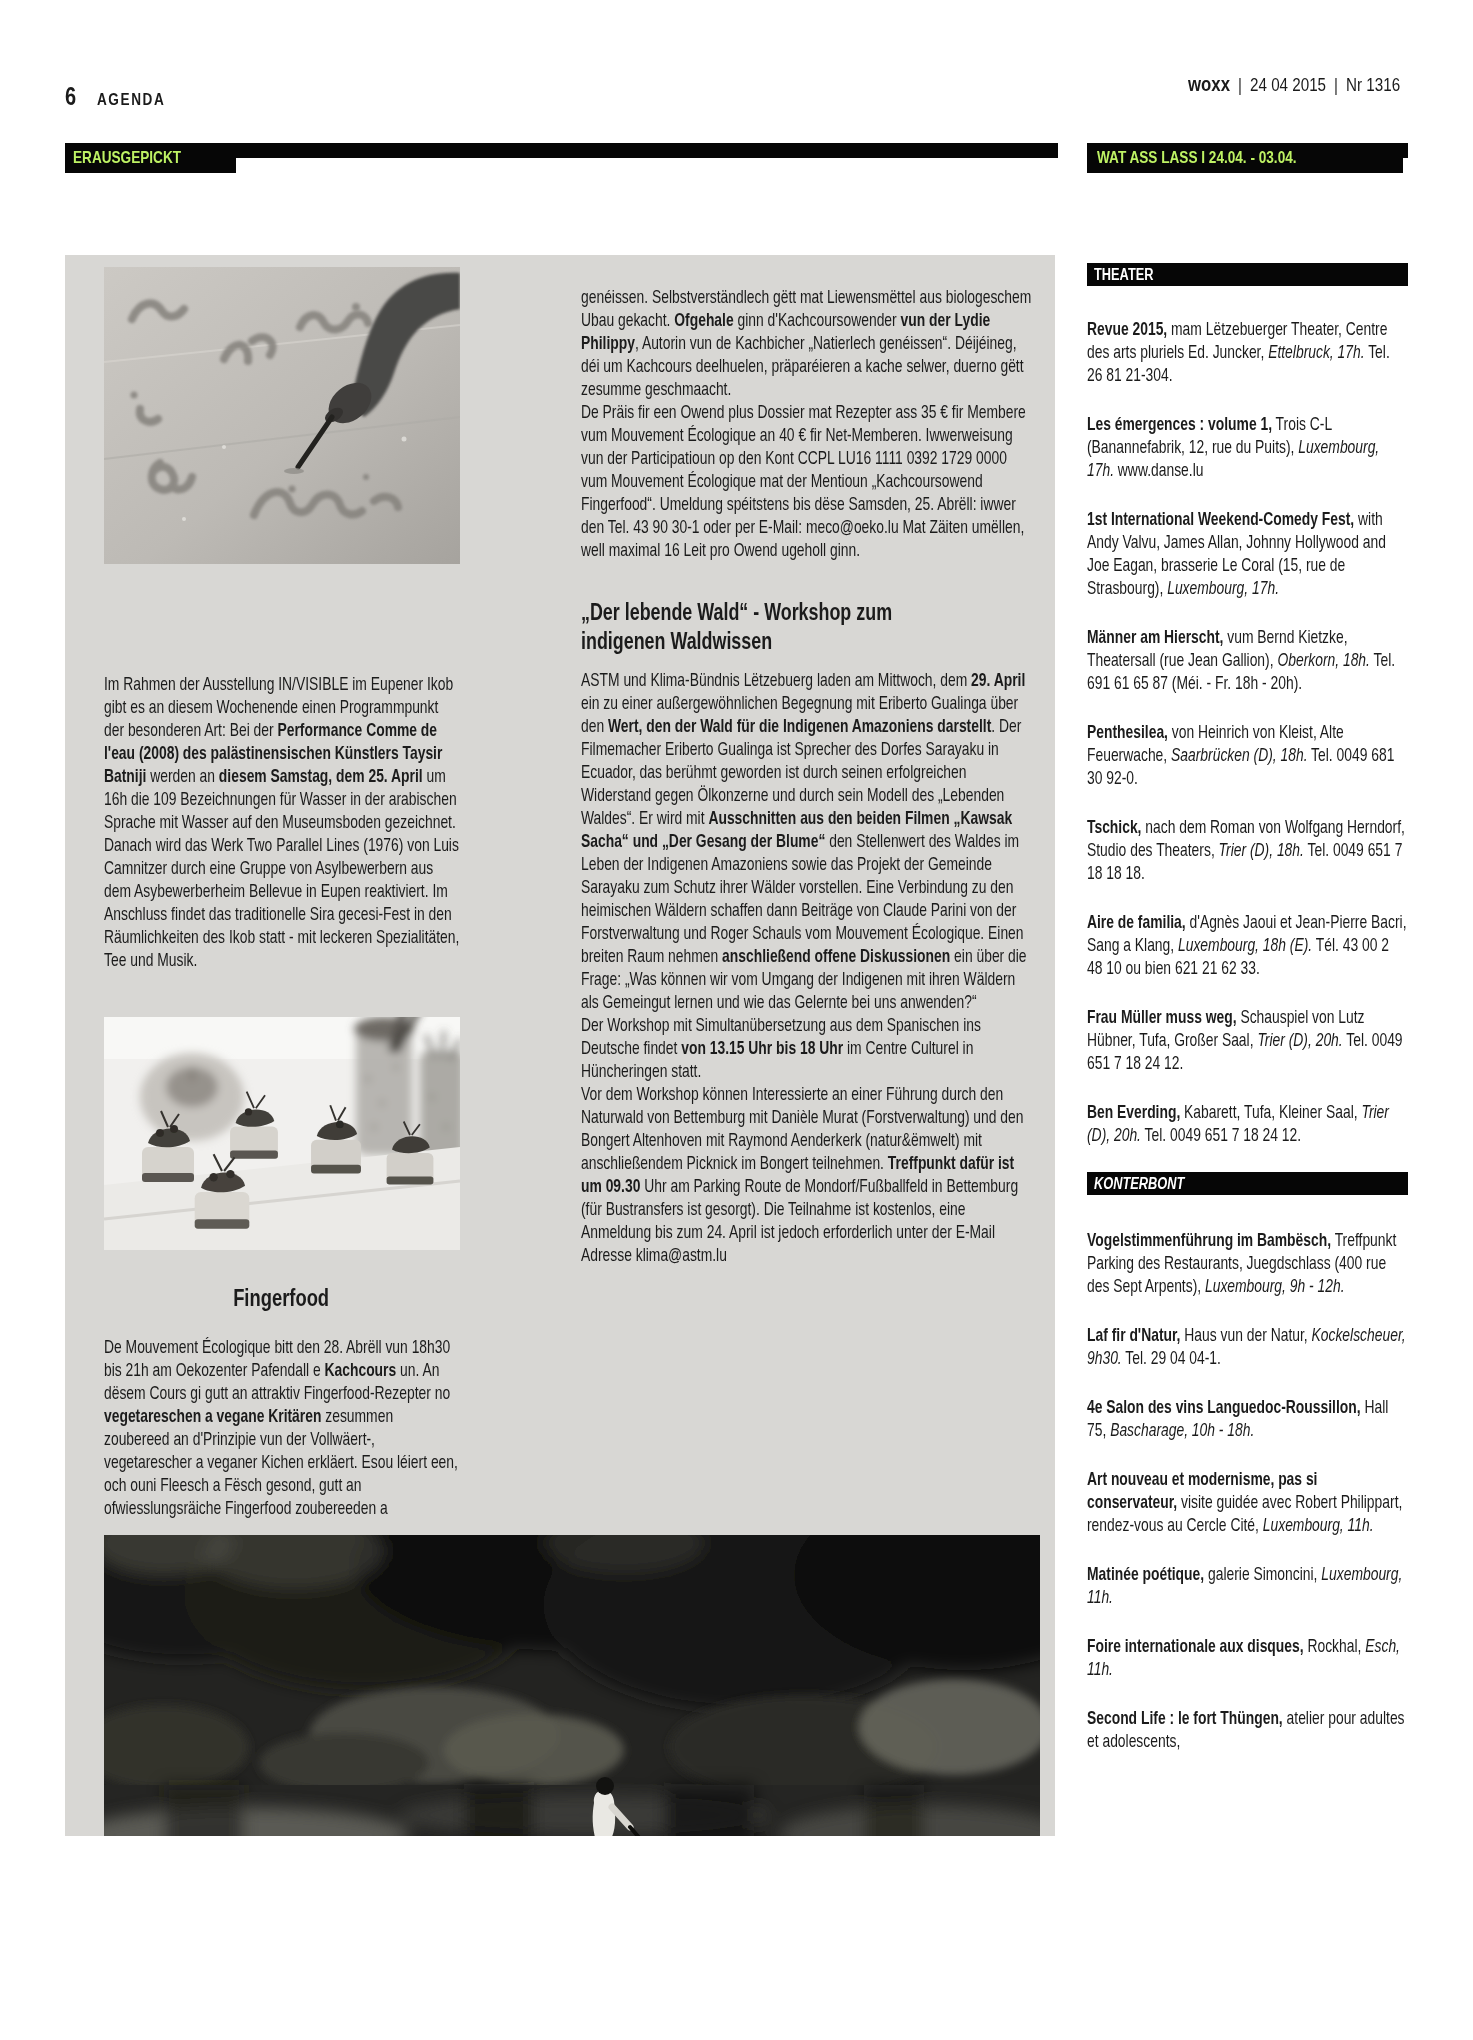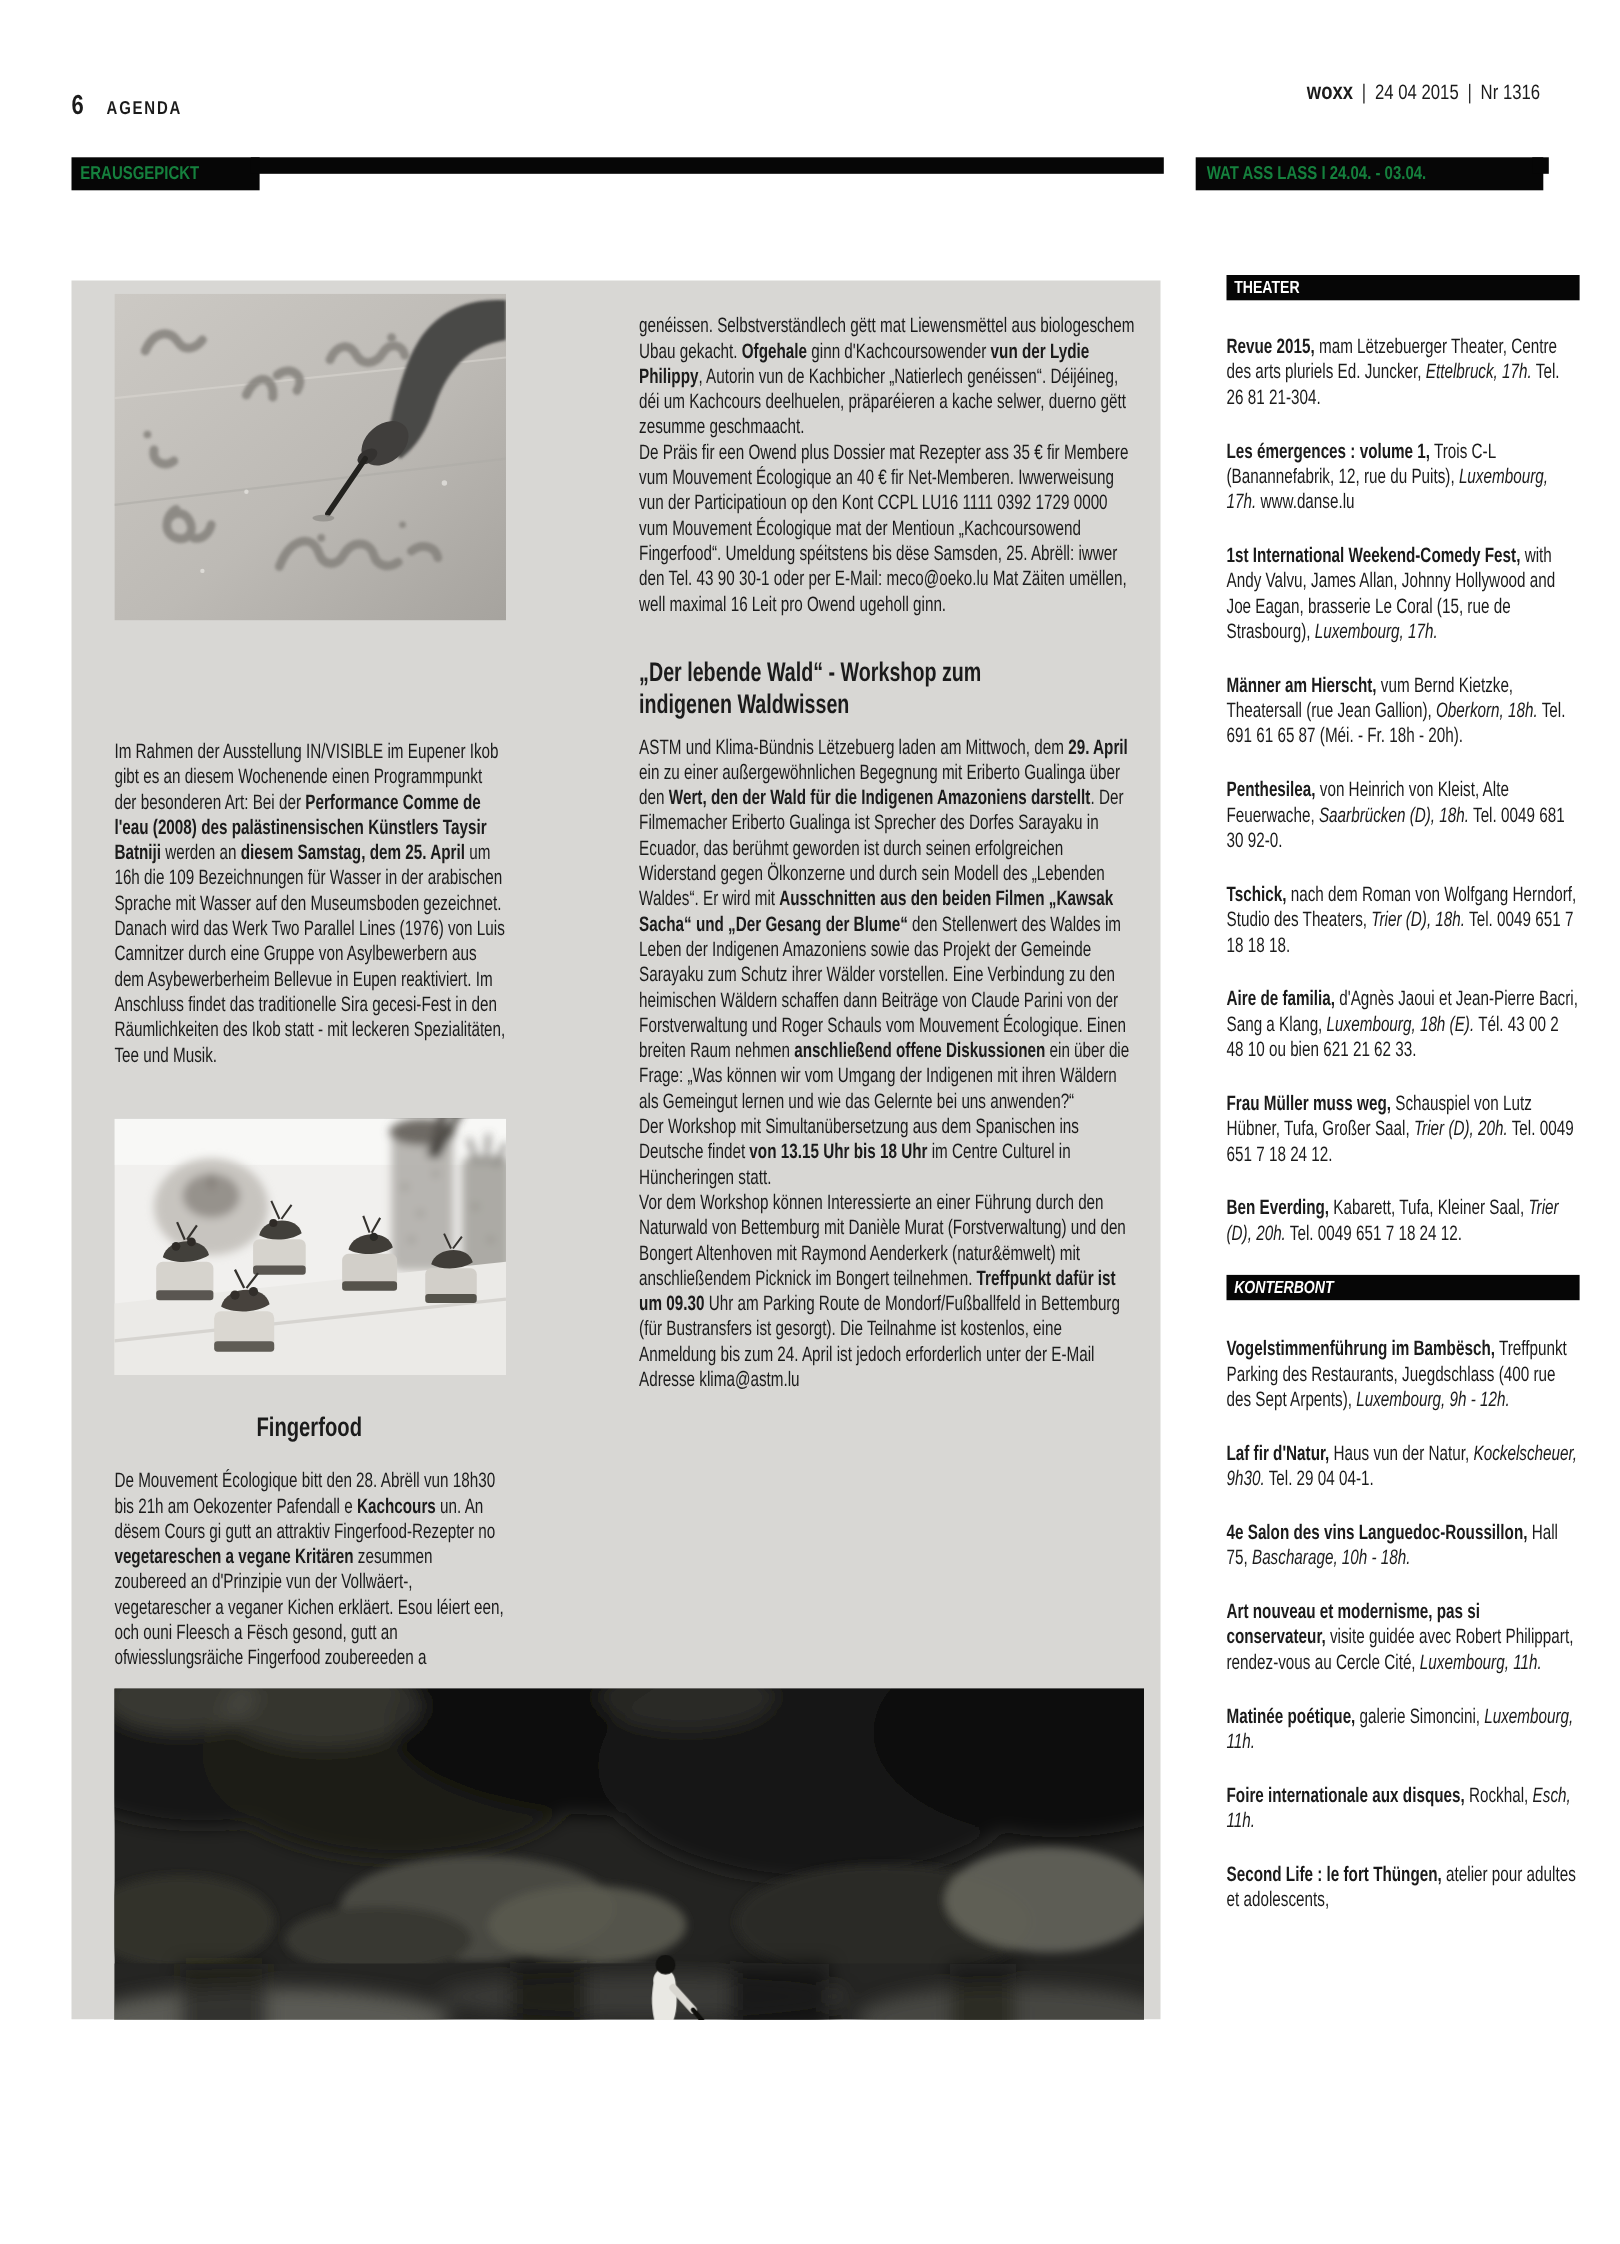--- a/index.html
+++ b/index.html
@@ -16,21 +16,21 @@
   .para{margin:0;}
   .h1{font-size:24.5px;font-weight:bold;line-height:29px;}
   .h1-col2{margin:36px 0 13px 0;}
   
   .pageno{font-size:25px;font-weight:bold;}
   .section-lab{font-size:17px;font-weight:bold;letter-spacing:2px;margin-left:26px;}
   .masthead{font-size:19px;white-space:nowrap;}
   .brand{font-size:21px;font-weight:bold;}
   .msep{margin:0 10px;font-weight:400;color:#2b2b2b;}
   
-  .bar{background:#060606;color:#15803d;}
+  .bar{background:#060606;color:#bef264;}
   .banner-tall{height:30px;line-height:30px;font-size:17px;font-weight:bold;padding-left:8px;white-space:nowrap;}
   .strip{height:15px;background:#060606;}
   .secbar{height:23px;line-height:23px;background:#060606;color:#fff;
           font-size:16px;font-weight:bold;padding-left:7px;}
   .gray-panel{background:#d8d7d4;}
   .listwrap{font-size:19px;line-height:23px;}
   .listing{margin:0 0 26px 0;}
   svg{display:block;}
 </style>
 </head>
@@ -263,21 +263,21 @@
       </g>
       <g filter="url(#bl4)">
         <ellipse cx="478" cy="338" rx="95" ry="10" fill="#0c0c09" opacity="0.6"></ellipse>
         <ellipse cx="500" cy="344" rx="10" ry="26" fill="#cfcdc7" opacity="0.35"></ellipse>
         <rect x="0" y="432" width="936" height="38" fill="#131310" opacity="0.8"></rect>
         <ellipse cx="90" cy="452" rx="125" ry="18" fill="#44443c" opacity="0.6"></ellipse>
       </g>
     </svg>
   </div>
 
-  <div class="abs" style="left:1087px;top:250px;width:321px;margin-left:28px;">
+  <div class="abs" style="left:1087px;top:263px;width:321px;">
     <div class="secbar">
       <span class="cond80">THEATER</span>
     </div>
     <div class="cond listwrap" style="width:440px;margin-top:31px;">
         <p class="listing"><span class="b">Revue 2015,</span><span> mam Lëtzebuerger Theater, Centre des arts pluriels Ed. Juncker, </span><span class="i">Ettelbruck, 17h.</span><span> Tel. 26 81 21-304.</span></p>
         <p class="listing"><span class="b">Les émergences : volume 1,</span><span> Trois C-L (Banannefabrik, 12, rue du Puits), </span><span class="i">Luxembourg, 17h.</span><span> www.danse.lu</span></p>
         <p class="listing"><span class="b">1st International Weekend-Comedy Fest,</span><span> with Andy Valvu, James Allan, Johnny Hollywood and Joe Eagan, brasserie Le Coral (15, rue de Strasbourg), </span><span class="i">Luxembourg, 17h.</span></p>
         <p class="listing"><span class="b">Männer am Hierscht,</span><span> vum Bernd Kietzke, Theatersall (rue Jean Gallion), </span><span class="i">Oberkorn, 18h.</span><span> Tel. 691 61 65 87 (Méi. - Fr. 18h - 20h).</span></p>
         <p class="listing"><span class="b">Penthesilea,</span><span> von Heinrich von Kleist, Alte Feuerwache, </span><span class="i">Saarbrücken (D), 18h.</span><span> Tel. 0049 681 30 92-0.</span></p>
         <p class="listing"><span class="b">Tschick,</span><span> nach dem Roman von Wolfgang Herndorf, Studio des Theaters, </span><span class="i">Trier (D), 18h.</span><span> Tel. 0049 651 7 18 18 18.</span></p>

